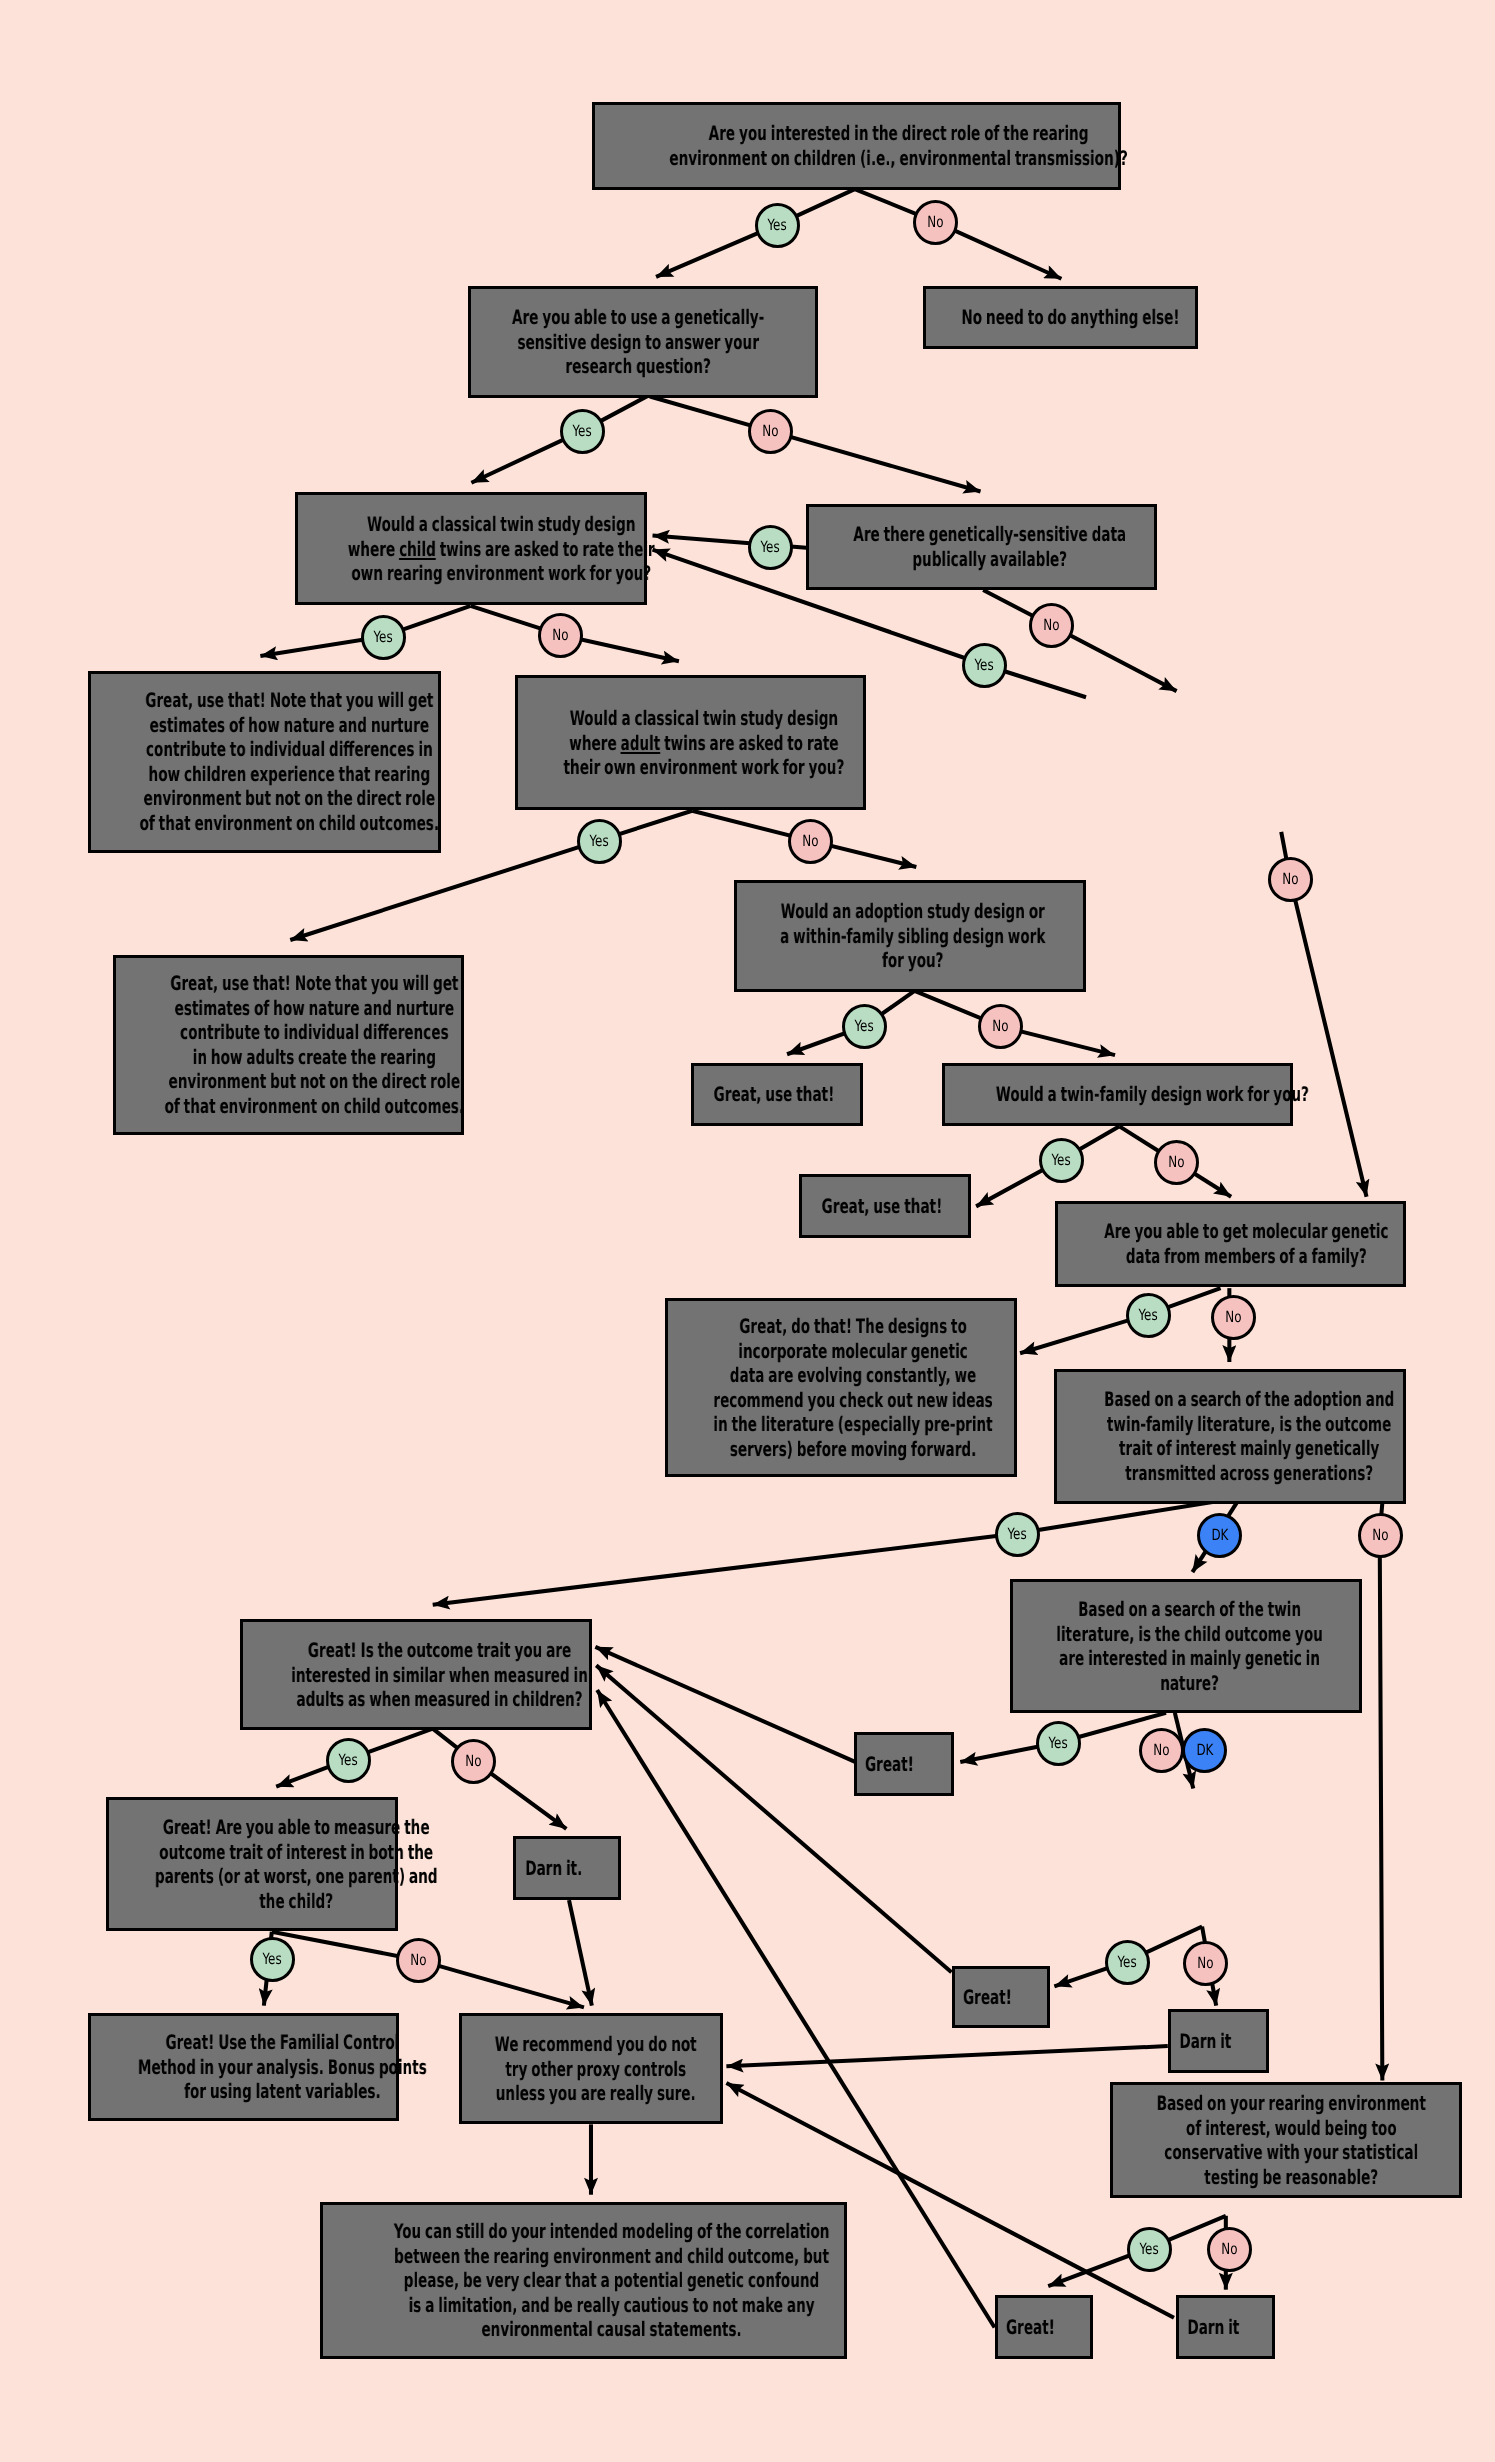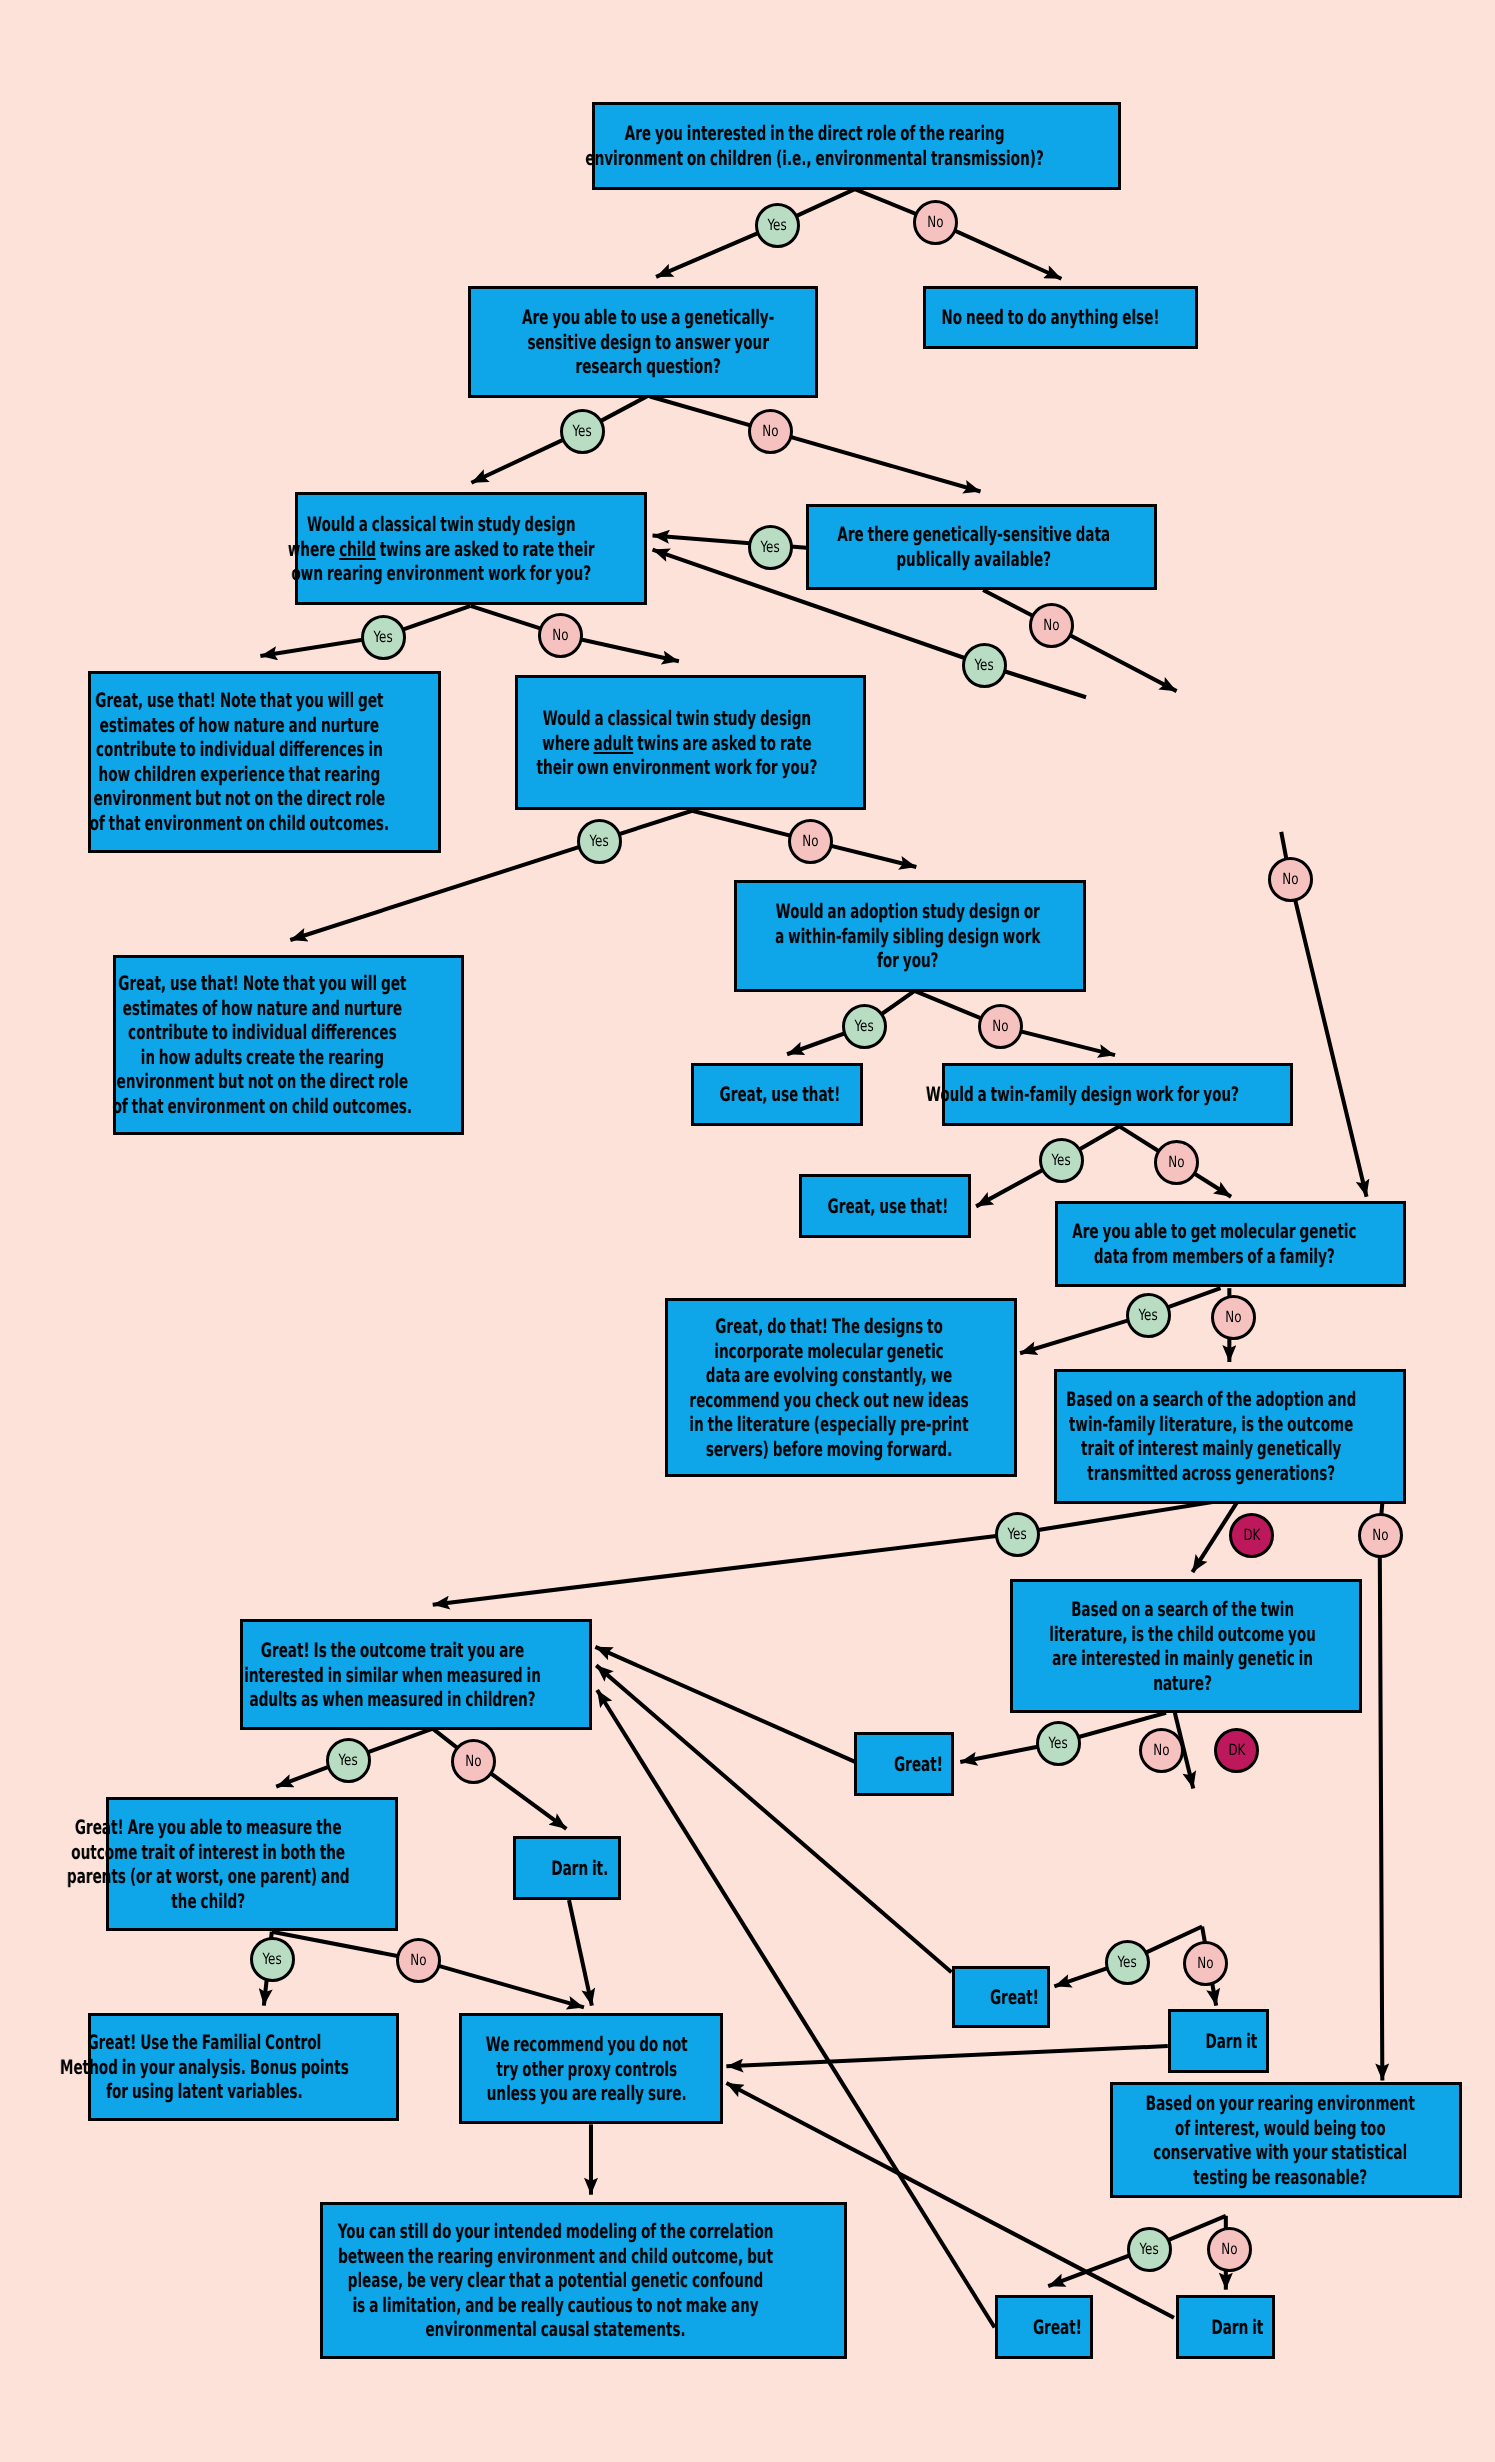--- a/index.html
+++ b/index.html
@@ -3,34 +3,34 @@
 <meta charset="utf-8">
 <title>Genetically-Sensitive Design Decision Tree</title>
 <style>
   html,body{margin:0;padding:0;}
   body{width:1495px;height:2462px;overflow:hidden;background:#fce2d8;
        font-family:"DejaVu Sans Condensed","DejaVu Sans",sans-serif;
        -webkit-font-smoothing:antialiased;text-rendering:geometricPrecision;}
   #stage{position:relative;width:1495px;height:2462px;transform:translateZ(0);}
   svg#edges{position:absolute;left:0;top:0;width:1495px;height:2462px;overflow:visible;}
   svg#edges line,svg#edges polyline{stroke:#000;stroke-width:4.6;stroke-linecap:butt;stroke-linejoin:miter;fill:none;}
-  .node{position:absolute;background:#0ea5e9;border:3.1px solid #000;box-sizing:border-box;
-        display:flex;align-items:center;justify-content:flex-end;z-index:3;opacity:0.9999;}
+  .node{position:absolute;background:#737373;border:3.1px solid #000;box-sizing:border-box;
+        display:flex;align-items:center;justify-content:flex-start;z-index:3;opacity:0.9999;}
   .nt{text-align:center;font-weight:700;color:#000;font-size:20px;line-height:24.6px;
       white-space:nowrap;word-spacing:-1.1px;transform:scaleX(0.755);will-change:transform;}
   .nt .ln{display:block;white-space:nowrap;}
   .nt u{text-decoration:underline;text-underline-offset:1.8px;}
   .pill{position:absolute;width:45px;height:45px;border:3.5px solid #000;border-radius:50%;
         box-sizing:border-box;display:flex;align-items:center;justify-content:center;
         z-index:5;}
   .pill span{opacity:0.999;font-size:15.4px;font-weight:400;color:#000;line-height:1;display:block;
         transform:scaleX(0.86);letter-spacing:0px;}
   .pill.yes{background:#b8ddc2;}
   .pill.no{background:#f6c2c0;}
-  .pill.dk{background:#be185d;margin-left:32px;}
+  .pill.dk{background:#3b82f6;}
 </style>
 </head>
 <body>
 
 <div id="stage">
 <svg id="edges" viewBox="0 0 1700 2800">
 <defs>
         <marker id="arrow" viewBox="0 0 20 16" refX="19.6" refY="8" markerWidth="20" markerHeight="16" orient="auto" markerUnits="userSpaceOnUse">
           <path d="M 0.3 0 L 19.7 8 L 0.3 16 L 3.9 8 Z" fill="#000"></path>
         </marker>

